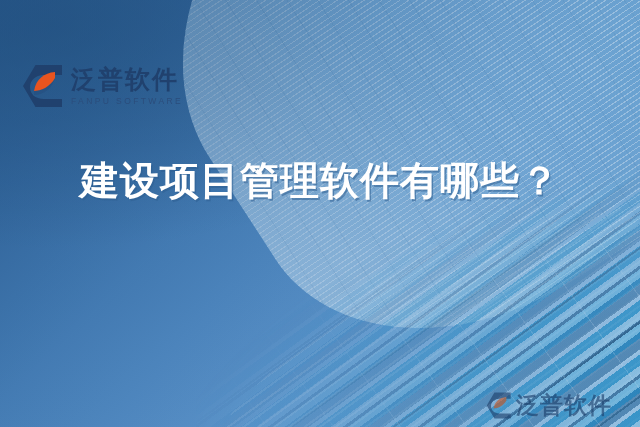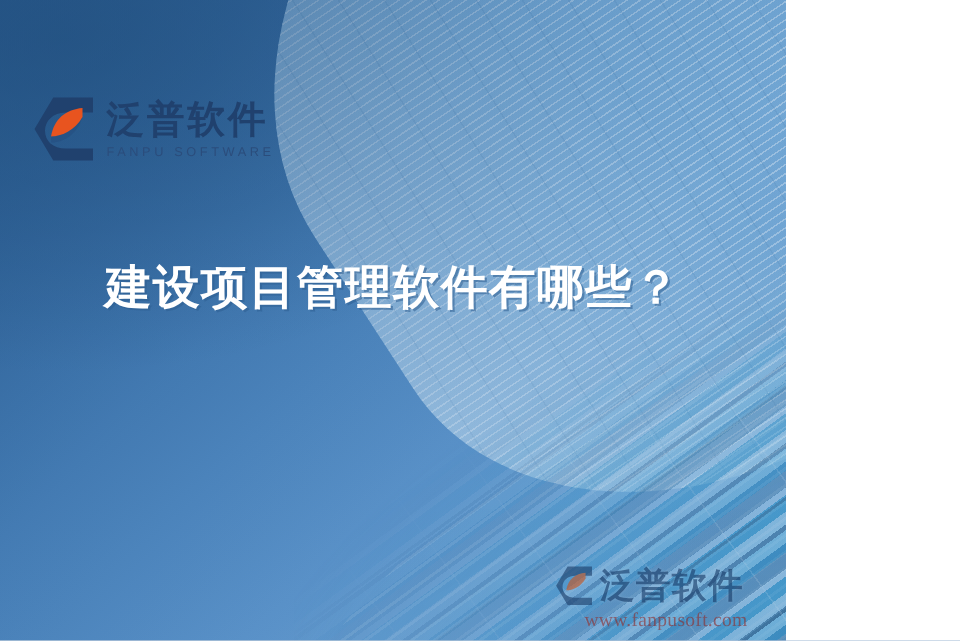--- a/index.html
+++ b/index.html
@@ -7,21 +7,21 @@
     padding: 0;
     background: #ffffff;
   }
   body {
     font-family: "Liberation Sans", sans-serif;
   }
 
   
   #banner {
     position: relative;
-    width: 524px;
+    width: 640px;
     height: 427px;
     overflow: hidden;
     background: #3a6da4;
   }
 
   
   .sky {
     position: absolute;
     inset: 0;
     background:
@@ -198,26 +198,26 @@
     letter-spacing: 2.4px;
     color: #2b4d7c;
     font-family: "Liberation Sans", sans-serif;
   }
 
   
   .headline {
     position: absolute;
     left: 0;
     right: 0;
-    top: 168px;
+    top: 156px;
     text-align: center;
     color: #ffffff;
     font-family: "DejaVu Sans", "Liberation Sans", sans-serif;
     font-weight: 700;
-    font-size: 31px;
+    font-size: 39px;
     line-height: 49px;
     letter-spacing: 1px;
     text-shadow: 1.5px 1.5px 0 rgba(45,95,145,.55);
     white-space: nowrap;
   }
   .headline .l2 { display: block; }
 
   
   .watermark {
     position: absolute;
@@ -299,16 +299,15 @@
   <div class="watermark">
     <div class="wm-top">
       <span>
         <svg class="wm-mark" viewBox="0 0 42 44" xmlns="http://www.w3.org/2000/svg" aria-hidden="true">
           <path d="M13.5 1 L40 1 L40 11 L22 11 C13 11 8 17 8 23 C8 30 13 35 22 35 L40 35 L40 43 L13.5 43 L1 22 Z" fill="#1d3f6b"></path>
           <path d="M33 8 C22 9 14 15 12 27 C19 27 28 23 33 14 Z" fill="#c9551f"></path>
         </svg>
       </span>
       <span class="wm-cn">泛普软件</span>
     </div>
-    <div class="wm-url">www.fanpusoft.com</div>
   </div>
 
 </div>
 
 </body></html>

